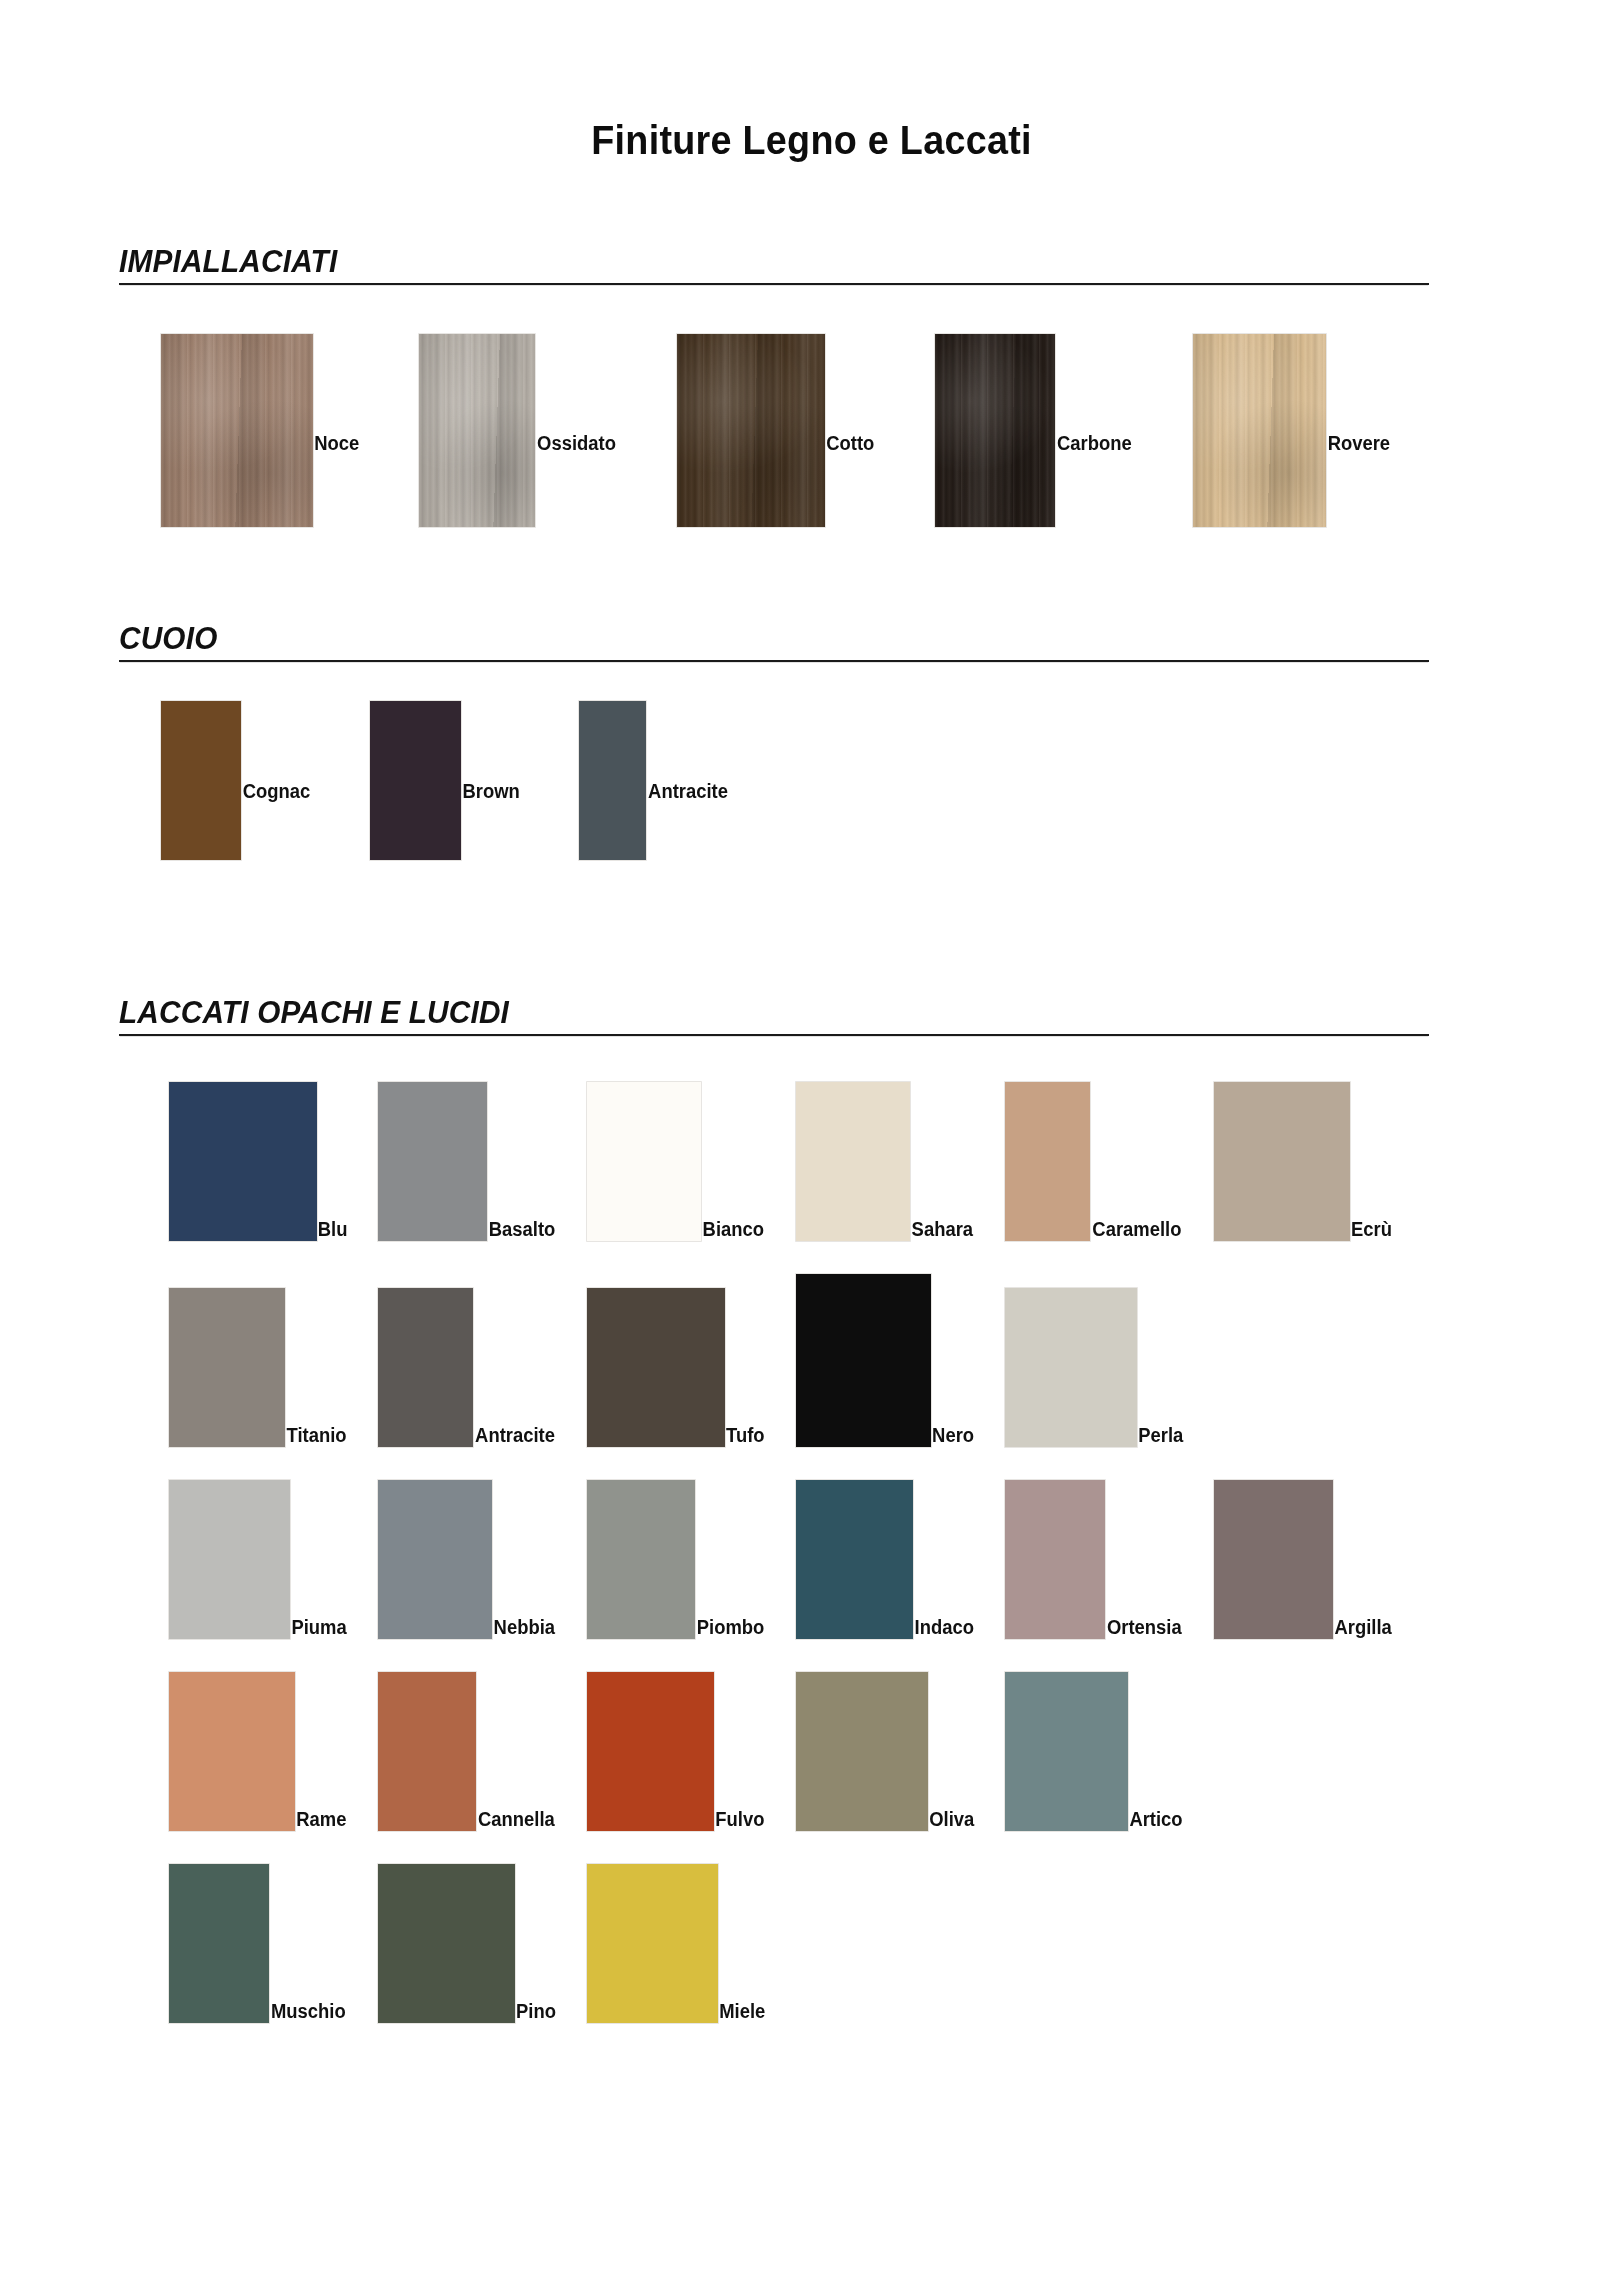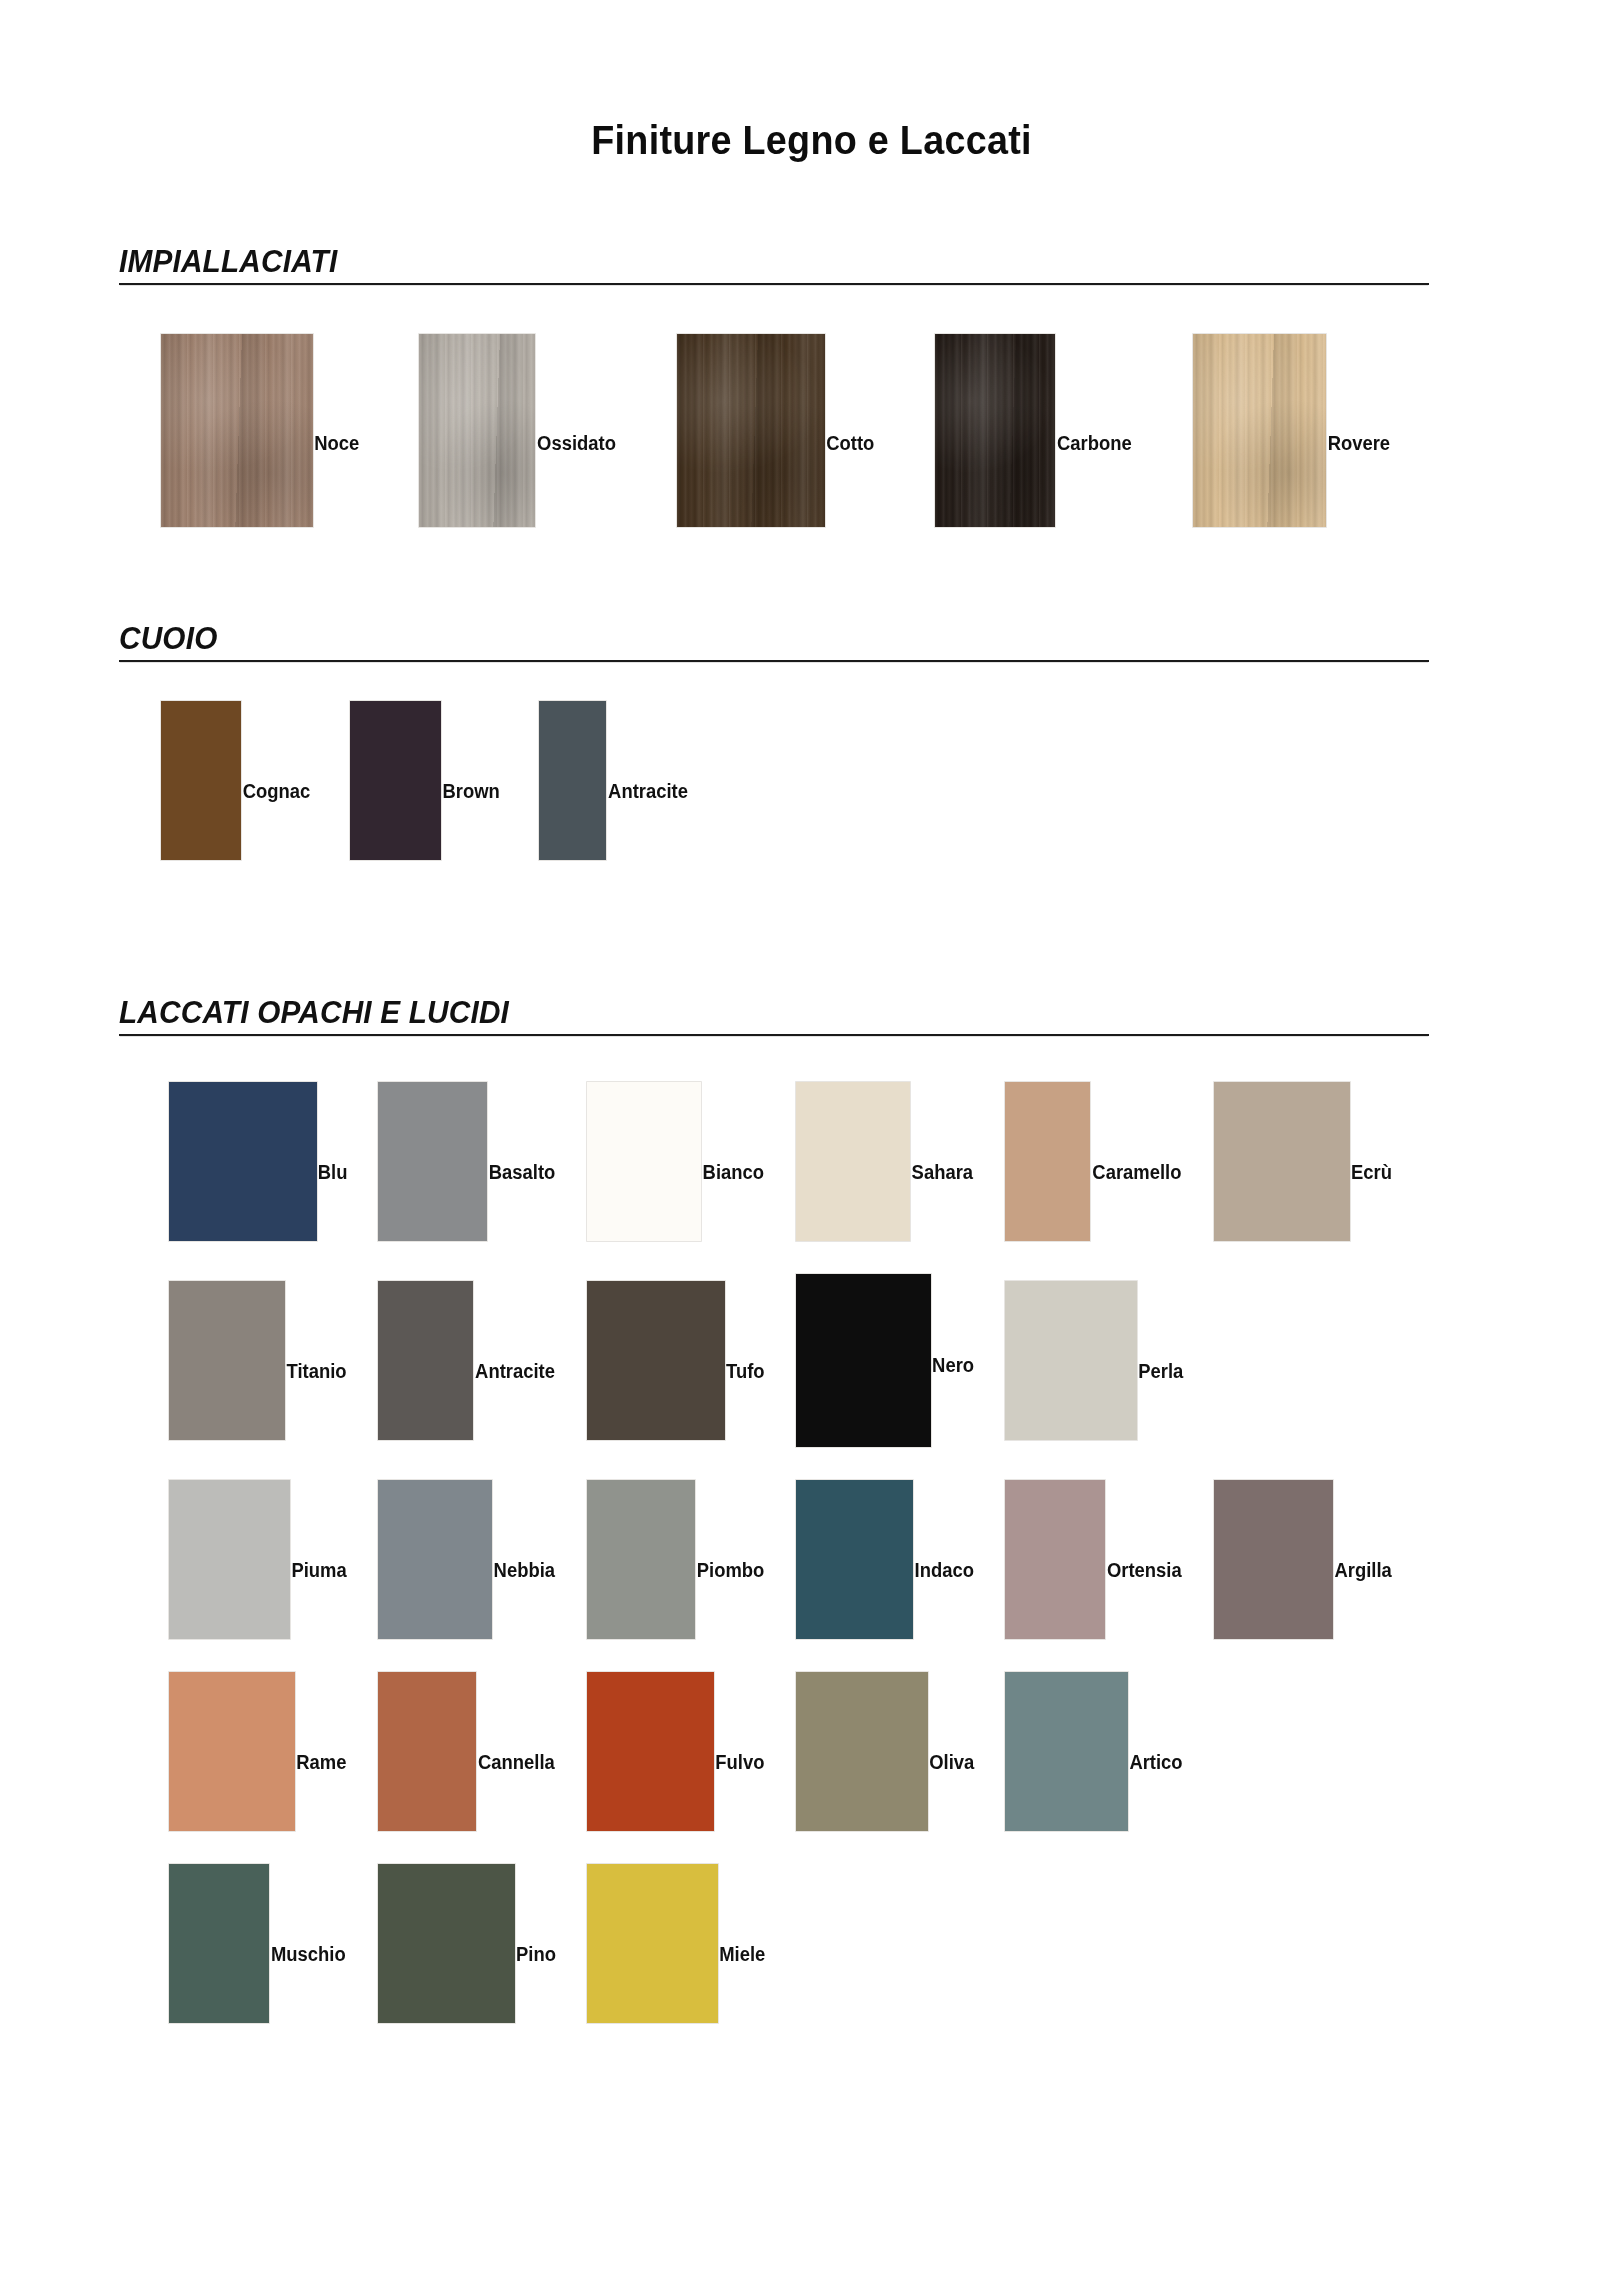--- a/index.html
+++ b/index.html
@@ -83,29 +83,29 @@
   
   #sec-impiallaciati{top:243px;}
   #grid-wood{margin-left:161px;margin-top:49px;}
   #grid-wood .cell{width:199px;margin-right:59px;}
   #grid-wood .sw{width:208px;height:193px;}
   #grid-wood .sw-label{margin-top:25px;}
 
   
   #sec-cuoio{top:620px;}
   #grid-cuoio{margin-left:161px;margin-top:39px;}
-  #grid-cuoio .cell{width:151px;margin-right:38px;}
+  #grid-cuoio .cell{width:151px;margin-right:58px;}
   #grid-cuoio .sw{width:177px;height:159px;}
   #grid-cuoio .sw-label{margin-top:22px;}
 
   
   #sec-laccati{top:994px;}
   .lacc-rows{margin-left:169px;margin-top:46px;}
   .lacc-row{display:flex;margin-bottom:33px;}
-  .lacc-row .cell{width:179px;margin-right:30px;}
+  .lacc-row .cell{width:179px;margin-right:30px;align-items:flex-end;}
   .lacc-row .sw{width:179px;height:159px;}
   .lacc-row .sw-label{margin-top:21px;}
   .cell.tall .sw{height:173px;}
   .cell.tall .sw-label{margin-top:10px;}
 </style>
 </head>
 <body>
 
 <div class="page">
 

